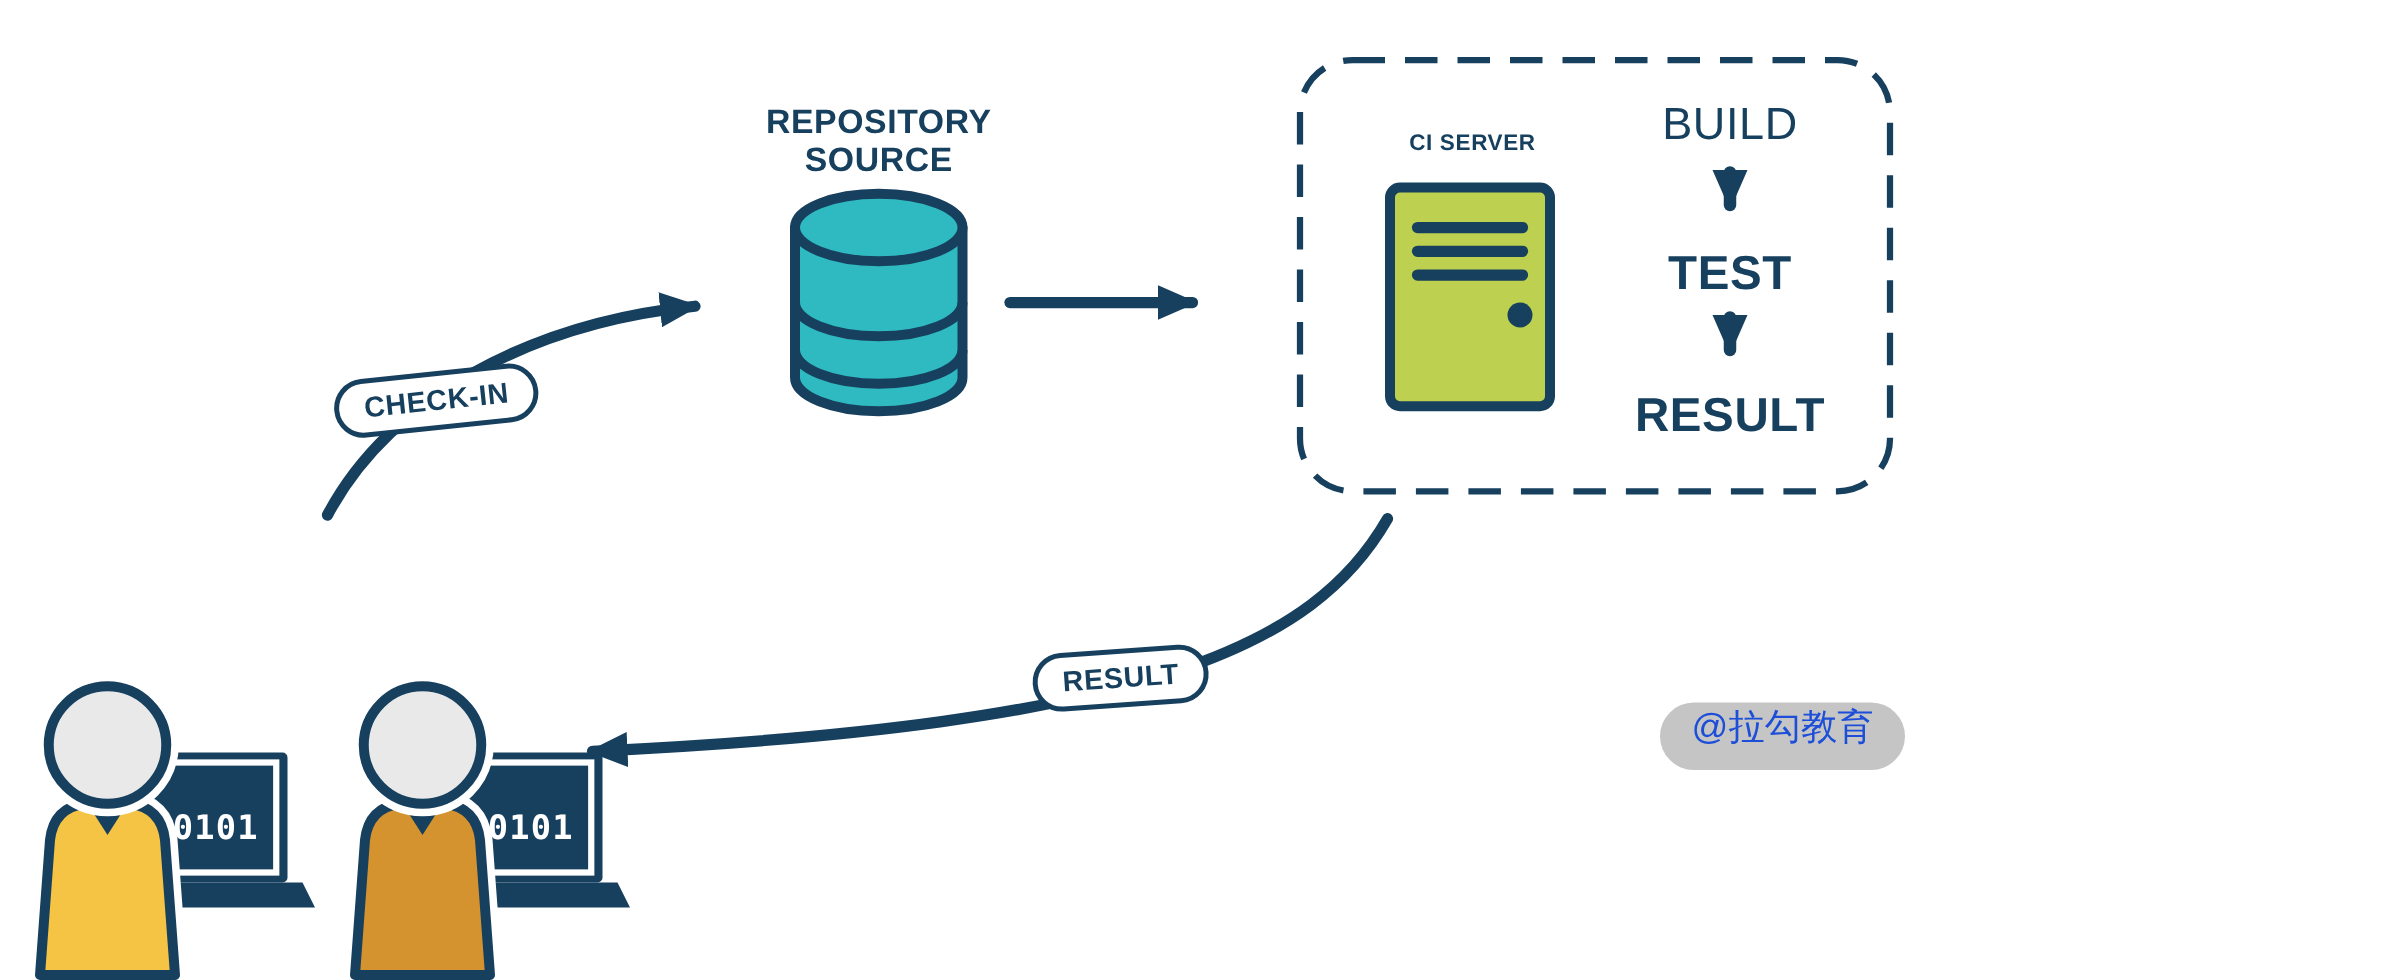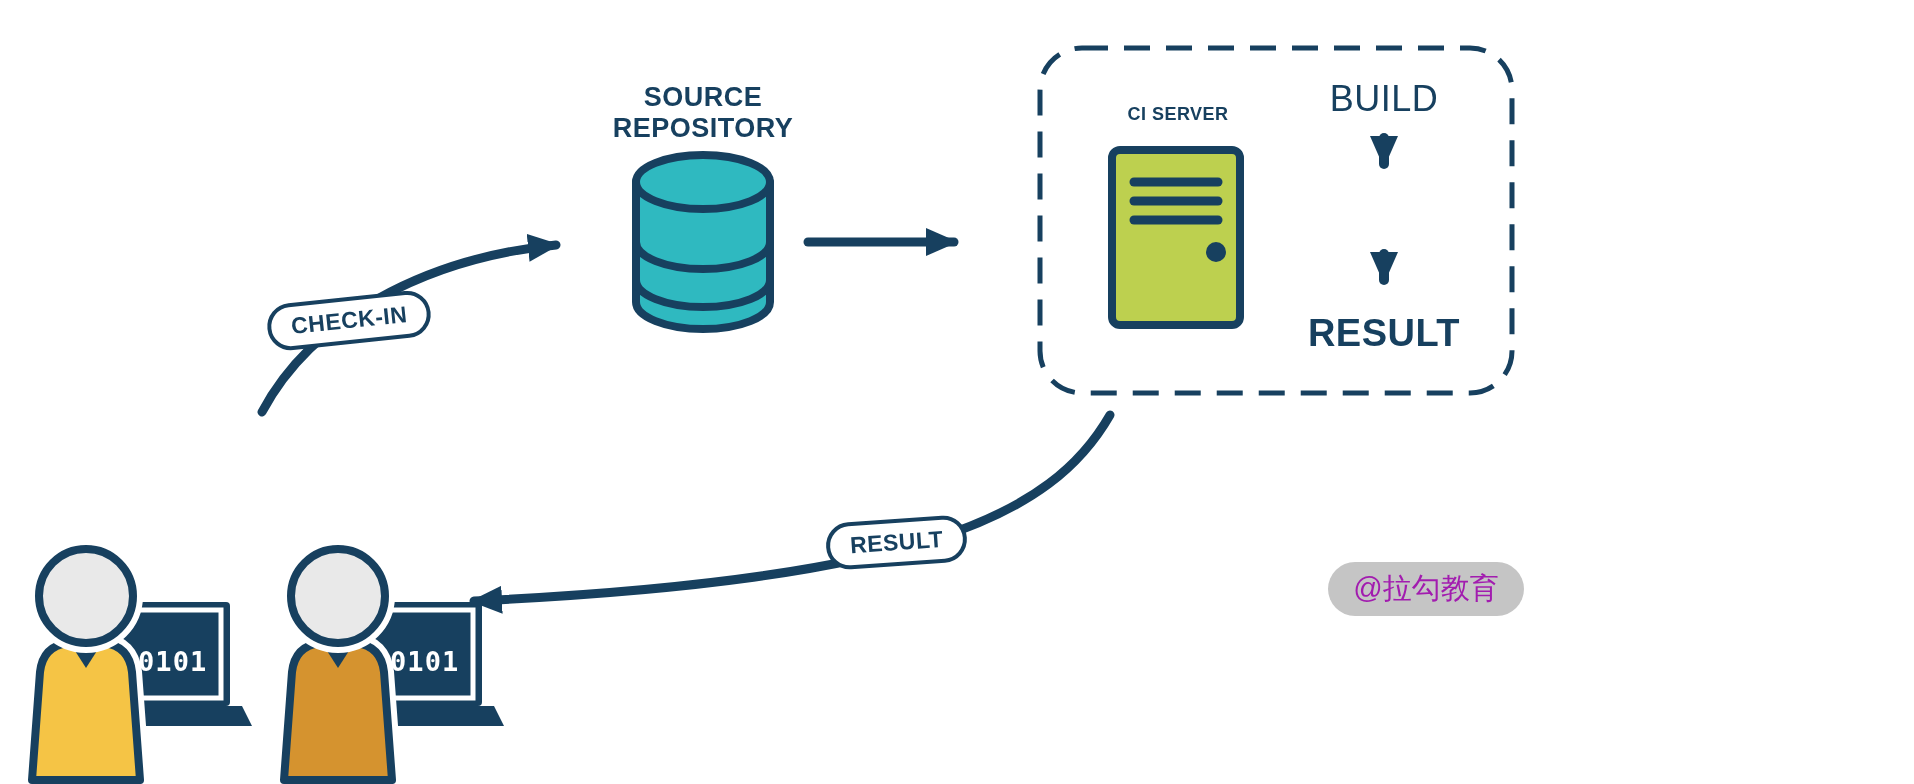--- a/index.html
+++ b/index.html
@@ -34,22 +34,22 @@
   .test-label{left:1304px;top:198px;width:160px;font-size:38px;font-weight:800;}
   .result-label{left:1294px;top:312px;width:180px;font-size:38px;font-weight:800;}
 
   .pill{position:absolute;background:#fff;border:4px solid var(--navy);border-radius:26px;
         padding:6px 20px;font-weight:700;font-size:23px;color:var(--navy);letter-spacing:.5px;
         display:flex;align-items:center;justify-content:center;}
   .check-in-pill{left:267px;top:297px;transform:rotate(-6deg);}
   .result-pill{left:826px;top:519px;transform:rotate(-4deg);}
 
   .watermark{position:absolute;left:1328px;top:562px;width:196px;height:54px;
-             background:var(--watermark-bg);border-radius:27px;color:#a21caf;font-size:29px;
-             display:flex;align-items:center;justify-content:center;}
+             background:var(--watermark-bg);border-radius:27px;color:#1d4ed8;font-size:29px;
+             display:flex;align-items:flex-start;justify-content:center;}
 </style>
 </head>
 <body>
 
 <div class="canvas">
 
   <svg class="scene" viewBox="0 0 1914 784" aria-hidden="true">
     <defs>
       <marker id="ah" markerUnits="userSpaceOnUse" markerWidth="38" markerHeight="32" refX="28" refY="14" orient="auto">
         <polygon points="0,0 32,14 0,28" class="f-navy"></polygon>
@@ -110,27 +110,28 @@
         <path class="f-orange s-white" stroke-width="20" stroke-linejoin="round" d="M 12 240 L 20 132 Q 23 106 48 103 L 84 103 Q 109 106 112 132 L 120 240 Z"></path>
         <path class="f-orange s-navy" stroke-width="8" stroke-linejoin="round" d="M 12 240 L 20 132 Q 23 106 48 103 L 84 103 Q 109 106 112 132 L 120 240 Z"></path>
         <path class="f-navy" d="M 50 103 L 82 103 L 66 128 Z"></path>
         <circle class="f-gray s-white" stroke-width="20" cx="66" cy="56" r="47"></circle>
         <circle class="f-gray s-navy" stroke-width="8" cx="66" cy="56" r="47"></circle>
       </g>
     </g>
   </svg>
 
   <div class="label source-label">
+    <div>REPOSITORY</div>
     <div>SOURCE</div>
-    <div>REPOSITORY</div>
   </div>
 
   <div class="label ci-server-label">CI SERVER</div>
 
   <div class="label build-label">BUILD</div>
+  <div class="label test-label">TEST</div>
   <div class="label result-label">RESULT</div>
 
   <div class="pill check-in-pill">
     <span>CHECK-IN</span>
   </div>
 
   <div class="pill result-pill">
     <span>RESULT</span>
   </div>
 

